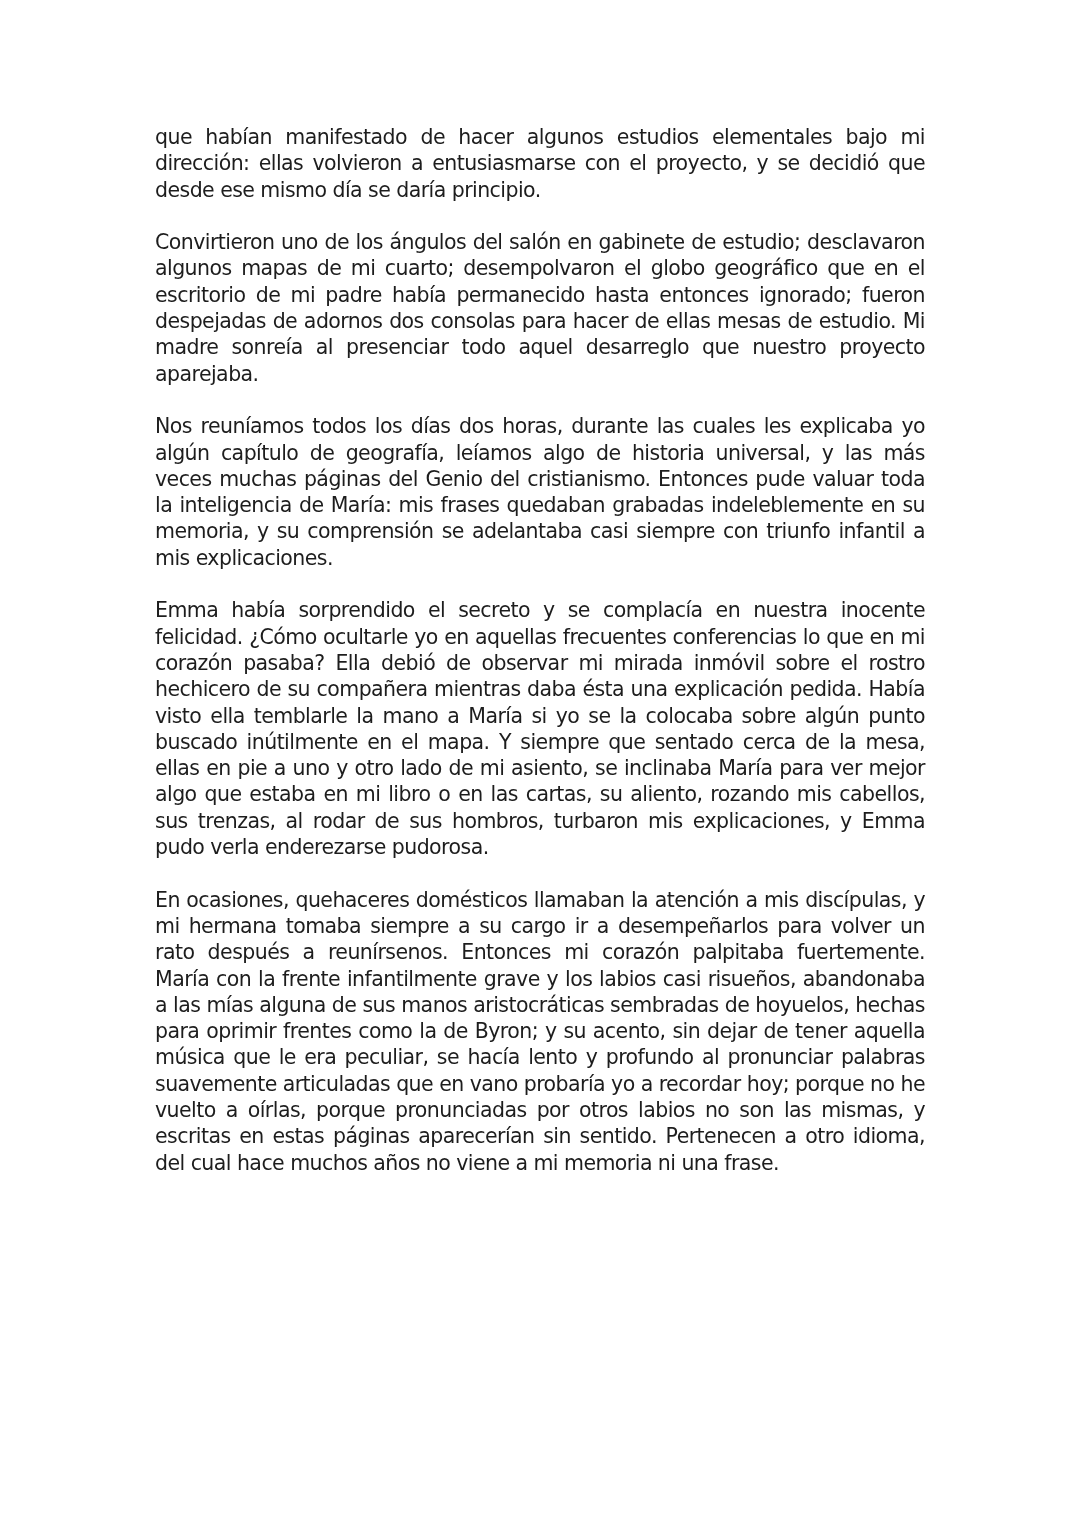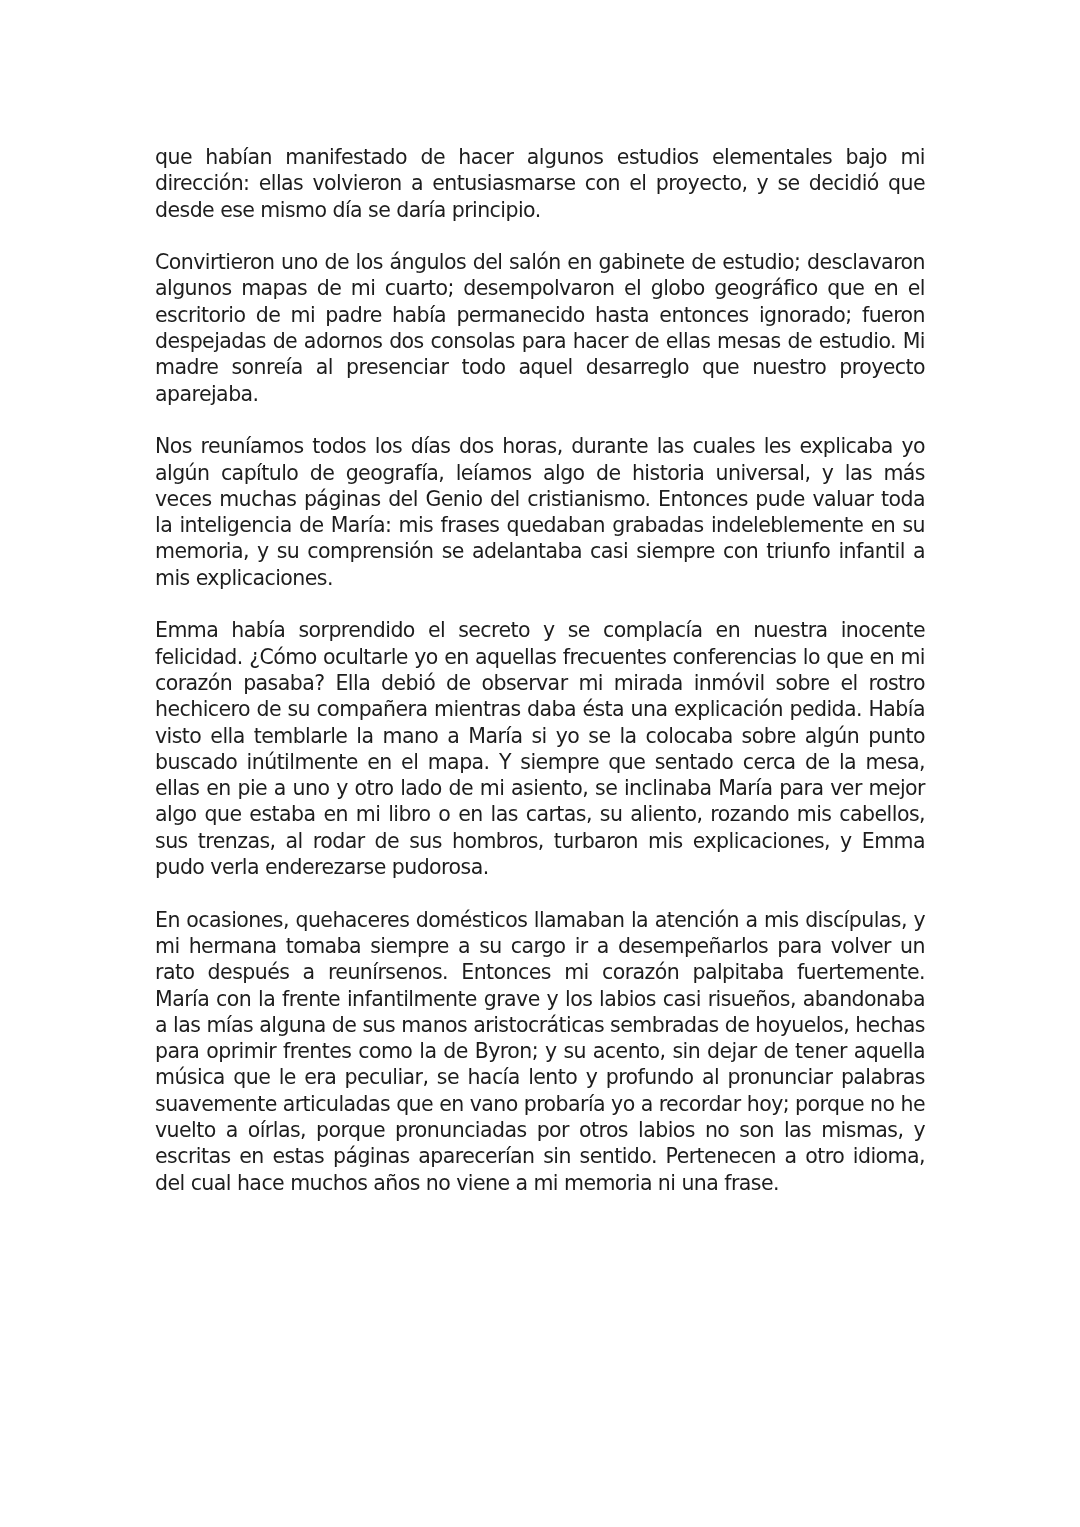--- a/index.html
+++ b/index.html
@@ -9,21 +9,21 @@
     }
     body {
       width: 1080px;
       height: 1527px;
       position: relative;
       overflow: hidden;
     }
     .page {
       position: absolute;
       left: 155px;
-      top: 144px;
+      top: 124px;
       width: 770px;
       font-family: "DejaVu Sans", "Liberation Sans", sans-serif;
       font-size: 20.5px;
       line-height: 26.3px;
       color: #1d1d1d;
       letter-spacing: -0.55px;
       word-spacing: 0px;
     }
     .para {
       margin: 0 0 26.3px 0;

